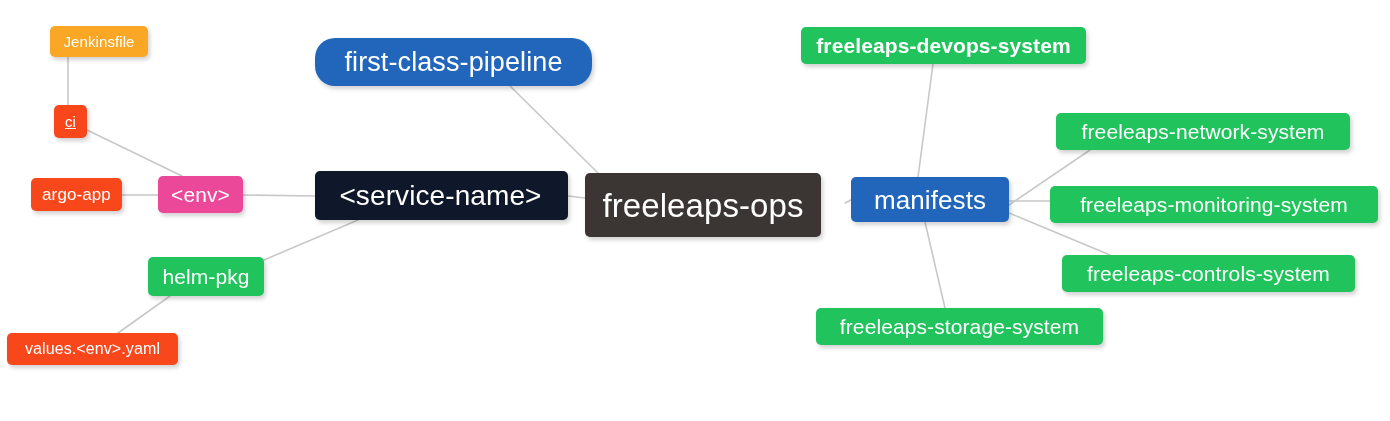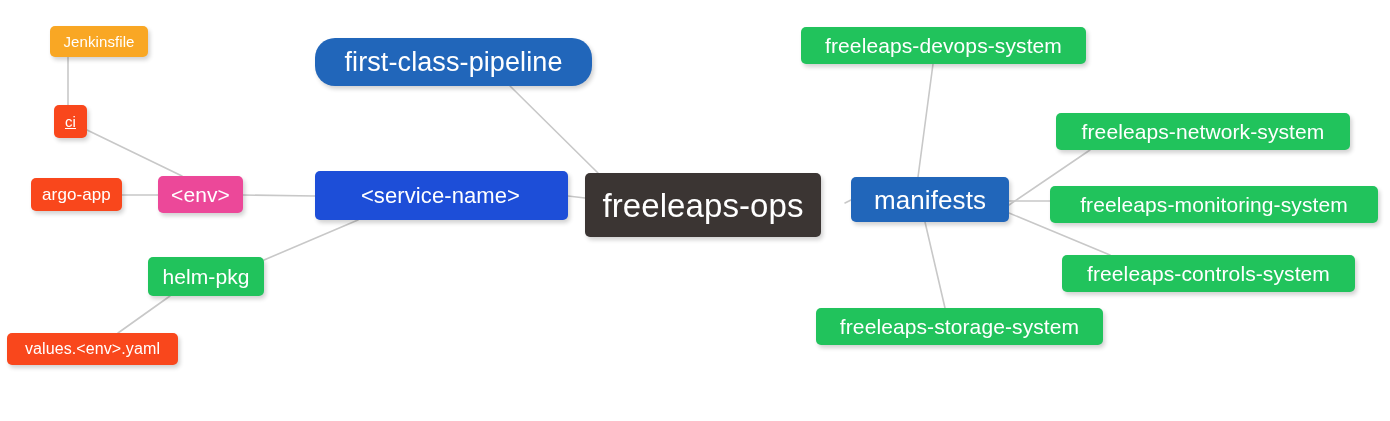--- a/index.html
+++ b/index.html
@@ -63,21 +63,21 @@
       <line x1="918" y1="177" x2="933" y2="64" stroke="#c8c8c8" stroke-width="1.6" stroke-linecap="round"></line>
       <line x1="1009" y1="205" x2="1090" y2="150" stroke="#c8c8c8" stroke-width="1.6" stroke-linecap="round"></line>
       <line x1="1009" y1="201" x2="1050" y2="201" stroke="#c8c8c8" stroke-width="1.6" stroke-linecap="round"></line>
       <line x1="1009" y1="213" x2="1110" y2="255" stroke="#c8c8c8" stroke-width="1.6" stroke-linecap="round"></line>
       <line x1="925" y1="222" x2="945" y2="308" stroke="#c8c8c8" stroke-width="1.6" stroke-linecap="round"></line>
     </svg>
   <div id="node-layer">
       <div class="node" style="left: 585px; top: 173px; width: 236px; height: 64px; background: rgb(59, 53, 51); font-size: 33px;">
         <span class="node-label">freeleaps-ops</span>
       </div>
-      <div class="node" style="left: 315px; top: 171px; width: 253px; height: 49px; background: #1d4ed8; font-size: 22px; padding-left: 8px;">
+      <div class="node" style="left: 315px; top: 171px; width: 253px; height: 49px; background: #0f172a; font-size: 28px; padding-left: 8px;">
         <span class="node-label">&lt;service-name&gt;</span>
       </div>
       <div class="node" style="left: 315px; top: 38px; width: 277px; height: 48px; background: rgb(33, 102, 186); font-size: 27px; border-radius: 20px;">
         <span class="node-label">first-class-pipeline</span>
       </div>
       <div class="node" style="left: 851px; top: 177px; width: 158px; height: 45px; background: rgb(33, 102, 186); font-size: 26px;">
         <span class="node-label">manifests</span>
       </div>
       <div class="node" style="left: 158px; top: 176px; width: 85px; height: 37px; background: #ec4899; font-size: 21px;">
         <span class="node-label">&lt;env&gt;</span>
@@ -90,21 +90,21 @@
       </div>
       <div class="node" style="left: 54px; top: 105px; width: 33px; height: 33px; background: rgb(249, 71, 28); font-size: 15px; text-decoration: underline;">
         <span class="node-label">ci</span>
       </div>
       <div class="node" style="left: 31px; top: 178px; width: 91px; height: 33px; background: rgb(249, 71, 28); font-size: 17px;">
         <span class="node-label">argo-app</span>
       </div>
       <div class="node" style="left: 7px; top: 333px; width: 171px; height: 32px; background: rgb(249, 71, 28); font-size: 16px;">
         <span class="node-label">values.&lt;env&gt;.yaml</span>
       </div>
-      <div class="node" style="left: 801px; top: 27px; width: 285px; height: 37px; background: rgb(33, 195, 92); font-size: 21px;">
+      <div class="node" style="left: 801px; top: 27px; width: 285px; height: 37px; background: rgb(33, 195, 92); font-size: 21px; font-weight: bold;">
         <span class="node-label">freeleaps-devops-system</span>
       </div>
       <div class="node" style="left: 1056px; top: 113px; width: 294px; height: 37px; background: rgb(33, 195, 92); font-size: 21px; text-align: right;">
         <span class="node-label">freeleaps-network-system</span>
       </div>
       <div class="node" style="left: 1050px; top: 186px; width: 328px; height: 37px; background: rgb(33, 195, 92); font-size: 21px; text-align: center;">
         <span class="node-label">freeleaps-monitoring-system</span>
       </div>
       <div class="node" style="left: 1062px; top: 255px; width: 293px; height: 37px; background: rgb(33, 195, 92); font-size: 21px;">
         <span class="node-label">freeleaps-controls-system</span>

